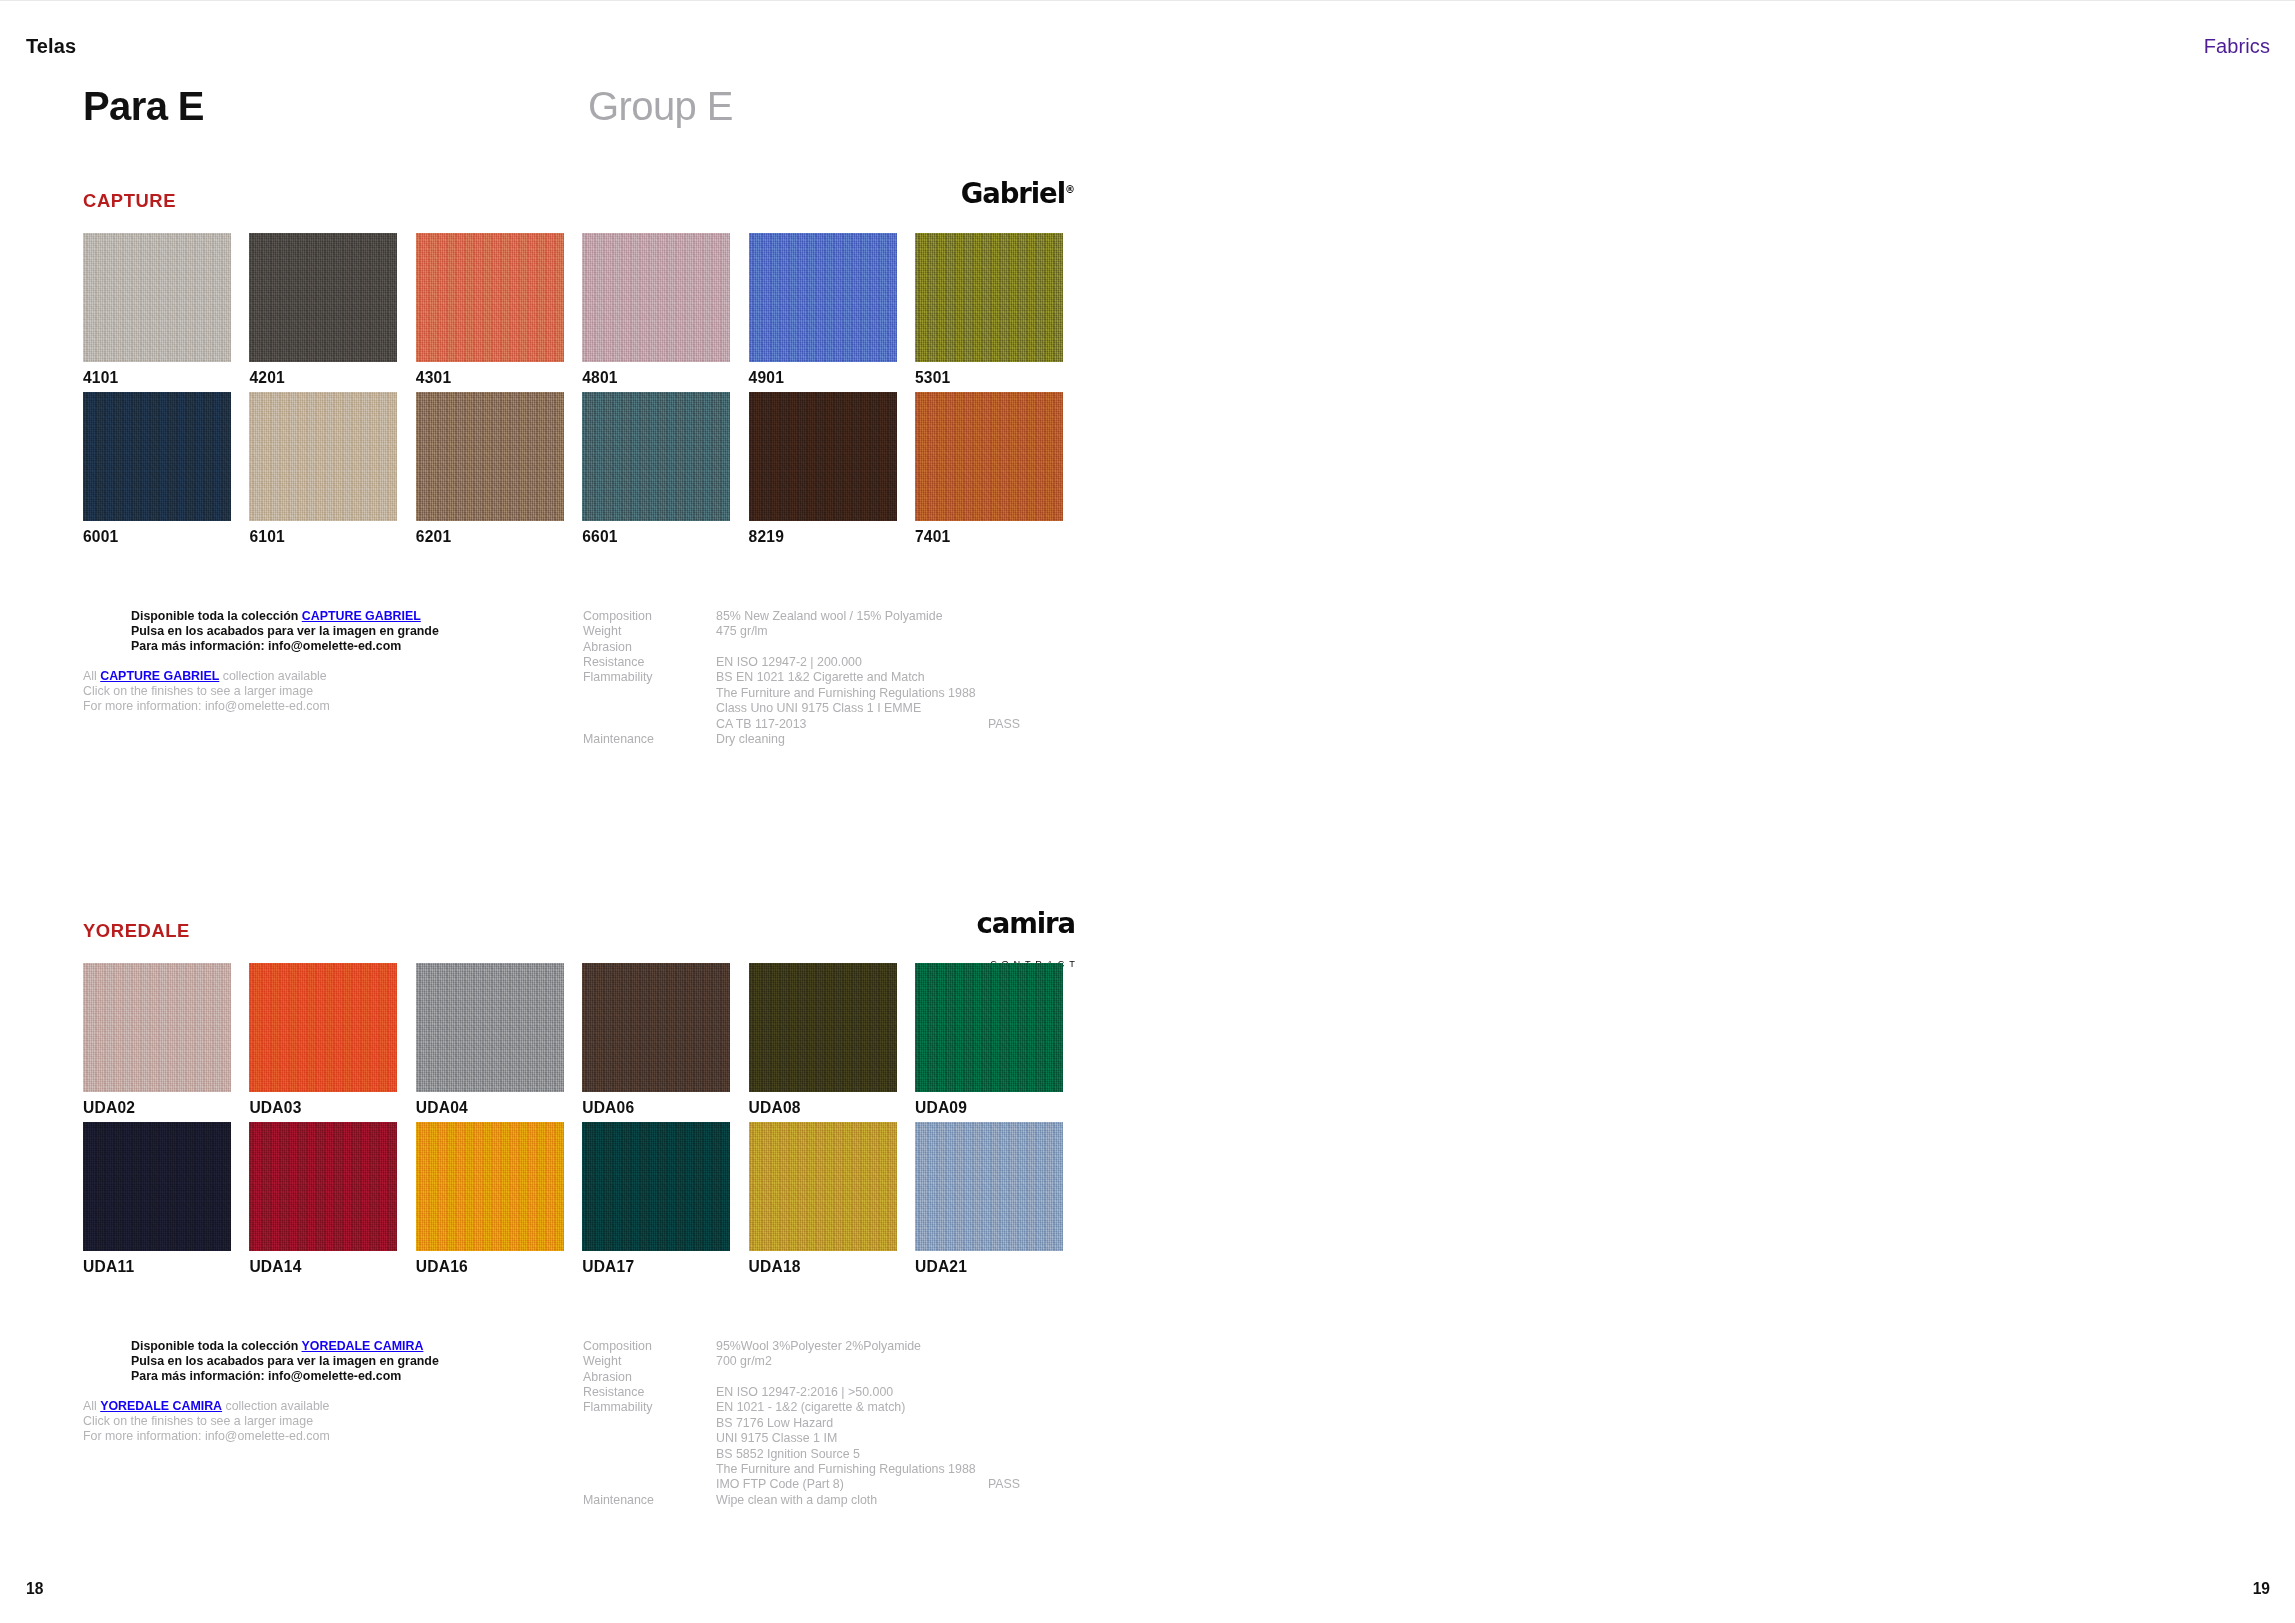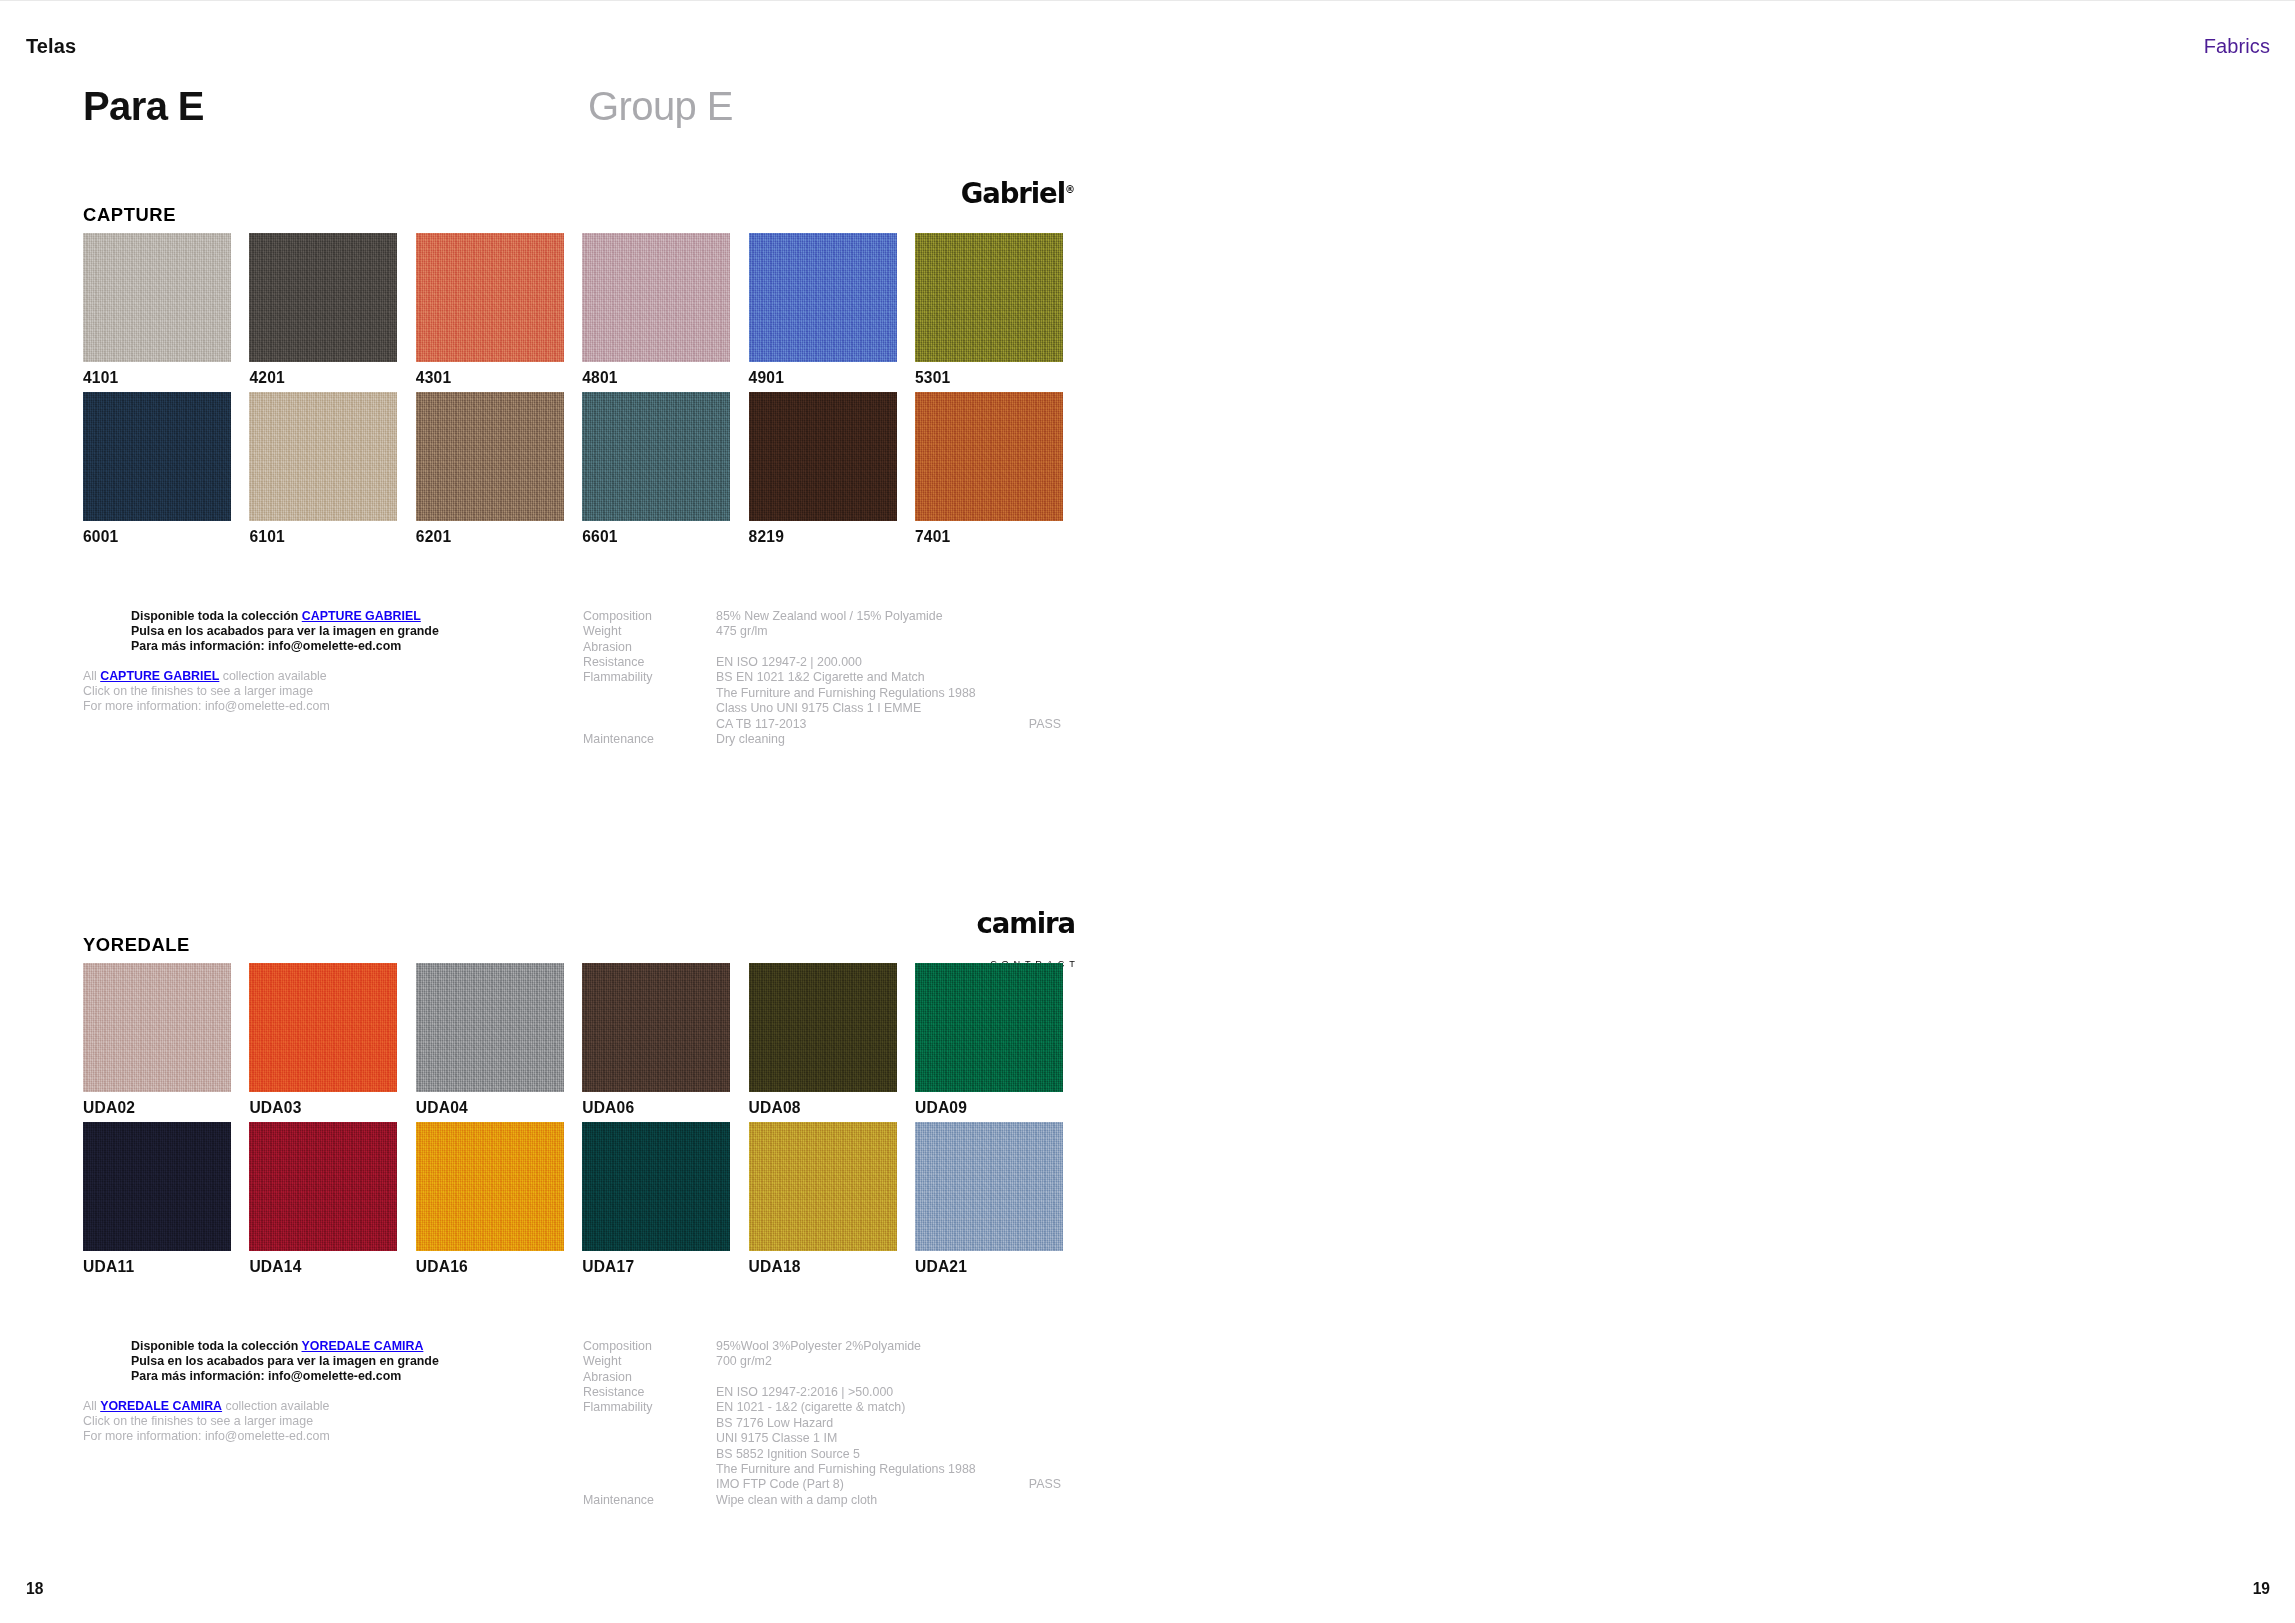--- a/index.html
+++ b/index.html
@@ -57,25 +57,25 @@
 
   .coll-head {
     position: relative;
     height: 53px;
     margin-left: 83px;
     width: 992px;
   }
   .coll-name {
     position: absolute;
     left: 0;
-    top: 24px;
+    top: 10px;
     font-size: 18.4px;
     font-weight: 700;
     letter-spacing: 0.6px;
-    color: #000000;
+    color: #b91c1c;
   }
   .brand-logo {
     position: absolute;
     right: 0;
     top: 0;
     text-align: right;
     color: #0a0a0a;
   }
   .brand-logo .brand-word {
     display: block;
@@ -185,21 +185,21 @@
   }
   .spec-row {
     display: flex;
     font-size: 12.4px;
     line-height: 15.4px;
     color: #b0b0b4;
     white-space: nowrap;
   }
   .spec-key   { width: 133px; flex: 0 0 133px; }
   .spec-val   { flex: 1 1 auto; }
-  .spec-pass  { width: 73px; flex: 0 0 73px; text-align: right; }
+  .spec-pass  { width: 73px; flex: 0 0 73px; text-align: left; }
 
   
   .folio {
     position: absolute;
     bottom: 26px;
     font-size: 15.6px;
     font-weight: 700;
     color: #111111;
     line-height: 1;
   }

